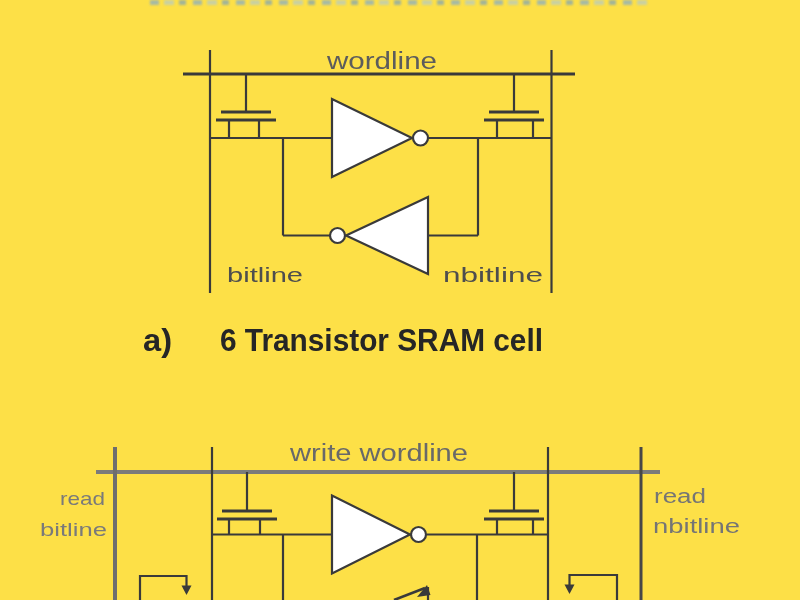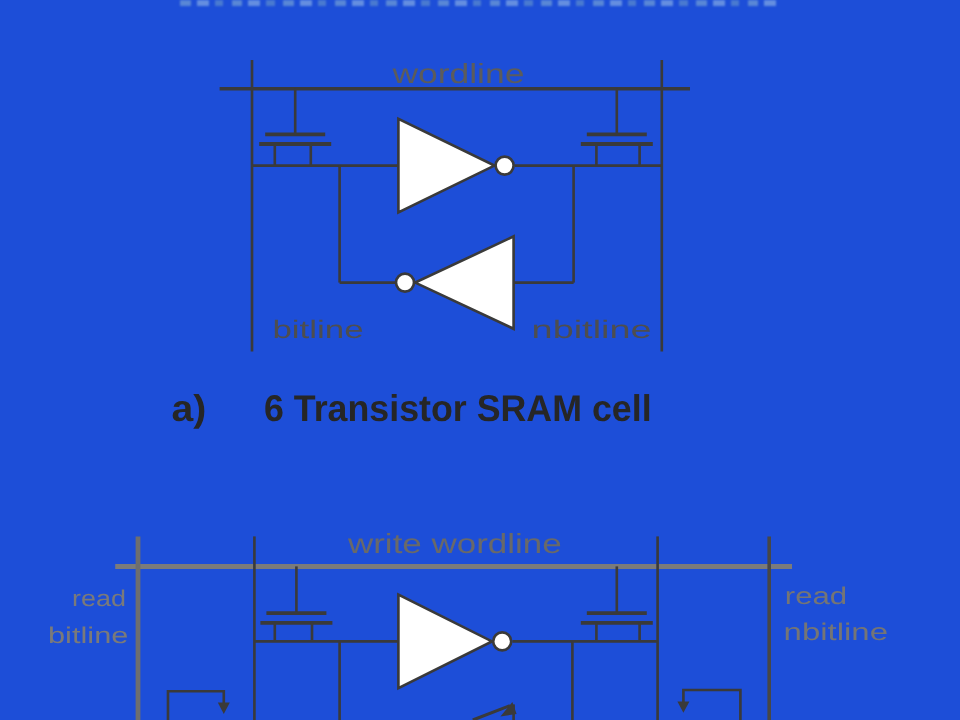--- a/index.html
+++ b/index.html
@@ -1,17 +1,17 @@
 <!DOCTYPE html>
 <html><head>
 <meta charset="utf-8">
 <style>
   html,body{margin:0;padding:0;background:#fff;}
   .page{
-    position:relative;width:800px;height:600px;background:#1d4ed8;overflow:hidden;
+    position:relative;width:800px;height:600px;background:#fde047;overflow:hidden;
     font-family:"Liberation Sans","DejaVu Sans",sans-serif;
   }
   
   .blue-frag{
     position:absolute;top:0;left:150px;width:500px;height:5px;
     background:repeating-linear-gradient(90deg,
       rgba(122,167,214,.65) 0 9px,  rgba(255,255,255,0) 9px 14px,
       rgba(160,196,232,.55) 14px 24px, rgba(255,255,255,0) 24px 29px,
       rgba(104,152,204,.6) 29px 36px, rgba(255,255,255,0) 36px 43px);
     filter:blur(1.1px);

